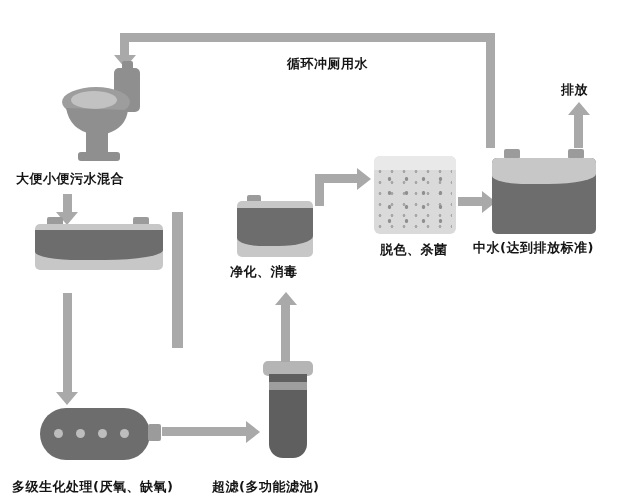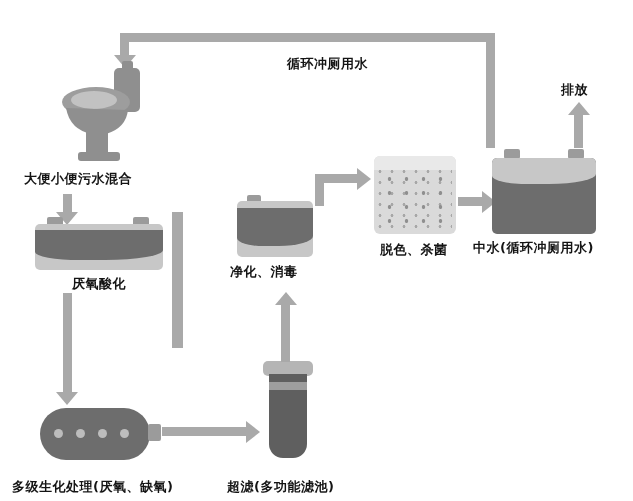--- a/index.html
+++ b/index.html
@@ -48,53 +48,52 @@
 
   <svg style="position:absolute;left:56px;top:58px" width="92" height="104" viewBox="0 0 92 104">
     <rect x="66" y="3" width="11" height="9" rx="2" fill="#8f8f8f"></rect>
     <rect x="58" y="10" width="26" height="44" rx="5" fill="#8f8f8f"></rect>
     <ellipse cx="40" cy="44" rx="34" ry="15" fill="#9d9d9d"></ellipse>
     <ellipse cx="38" cy="42" rx="23" ry="9" fill="#c2c2c2"></ellipse>
     <path d="M10,50 Q14,72 36,76 L50,76 Q70,70 72,52 Z" fill="#8f8f8f"></path>
     <rect x="30" y="74" width="22" height="22" fill="#8f8f8f"></rect>
     <rect x="22" y="94" width="42" height="9" rx="3" fill="#8f8f8f"></rect>
   </svg>
-  <div class="label" style="left:24px;top:170px">大便小便污水混合</div>
+  <div class="label" style="left:16px;top:170px">大便小便污水混合</div>
 
   <div class="shaft" style="left:63px;top:194px;width:9px;height:18px"></div>
   <div class="ah ah-down" style="left:56px;top:212px"></div>
 
   <div class="shaft" style="left:172px;top:212px;width:11px;height:136px"></div>
 
   <div class="nub" style="left:47px;top:217px;width:16px;height:9px"></div>
   <div class="nub" style="left:133px;top:217px;width:16px;height:9px"></div>
   <div class="tank-body" style="left:35px;top:224px;width:128px;height:46px">
     <div class="liquid" style="top:6px;bottom:10px"></div>
   </div>
-  <div class="label" style="left:35px;top:275px;width:128px;text-align:center">厌氧酸化</div>
 
   <div class="shaft" style="left:63px;top:293px;width:9px;height:99px"></div>
   <div class="ah ah-down" style="left:56px;top:392px"></div>
 
   <div class="capsule" style="left:40px;top:408px;width:110px;height:52px">
     <div class="porthole" style="left:14px;top:21px"></div>
     <div class="porthole" style="left:36px;top:21px"></div>
     <div class="porthole" style="left:58px;top:21px"></div>
     <div class="porthole" style="left:80px;top:21px"></div>
   </div>
   <div class="nozzle" style="left:148px;top:424px;width:13px;height:17px"></div>
   <div class="label" style="left:12px;top:478px">多级生化处理(厌氧、缺氧)</div>
 
   <div class="shaft" style="left:162px;top:427px;width:84px;height:9px"></div>
   <div class="ah ah-right" style="left:246px;top:421px"></div>
 
   <div class="uf-cap" style="left:263px;top:361px;width:50px;height:15px"></div>
   <div class="uf-body" style="left:269px;top:374px;width:38px;height:84px"></div>
   <div class="uf-ring" style="left:269px;top:382px;width:38px;height:8px"></div>
-  <div class="label" style="left:227px;top:478px">超滤(多功能滤池)</div>
+  <div class="label" style="left:212px;top:478px">超滤(多功能滤池)</div>
 
   <div class="ah ah-up" style="left:275px;top:292px"></div>
   <div class="shaft" style="left:281px;top:305px;width:9px;height:57px"></div>
 
   <div class="nub" style="left:247px;top:195px;width:14px;height:8px"></div>
   <div class="tank-body" style="left:237px;top:201px;width:76px;height:56px">
     <div class="liquid" style="top:7px;bottom:11px"></div>
   </div>
   <div class="label" style="left:230px;top:263px;width:90px;">净化、消毒</div>
 
@@ -109,15 +108,15 @@
   <div class="label" style="left:380px;top:241px">脱色、杀菌</div>
 
   <div class="shaft" style="left:458px;top:197px;width:24px;height:9px"></div>
   <div class="ah ah-right" style="left:482px;top:191px"></div>
 
   <div class="nub" style="left:504px;top:149px;width:16px;height:10px"></div>
   <div class="nub" style="left:568px;top:149px;width:16px;height:10px"></div>
   <div class="tank-dark-body" style="left:492px;top:158px;width:104px;height:76px">
     <div class="surface-light" style="height:26px"></div>
   </div>
-  <div class="label" style="left:473px;top:239px">中水(循环冲厕用水)</div>
+  <div class="label" style="left:473px;top:239px">中水(达到排放标准)</div>
 
 </div>
 
 </body></html>

